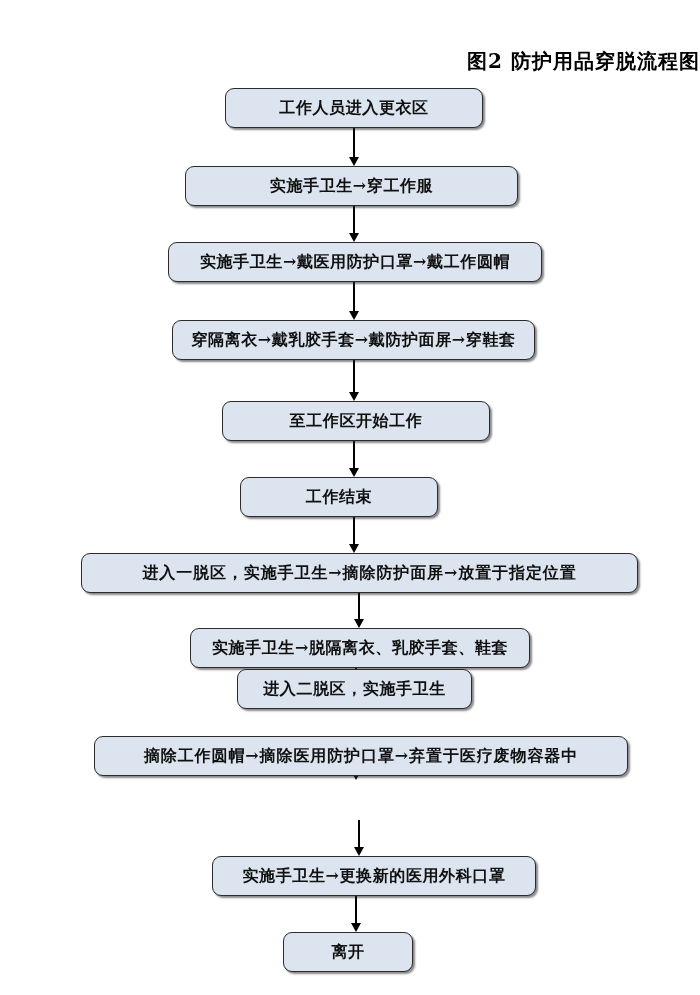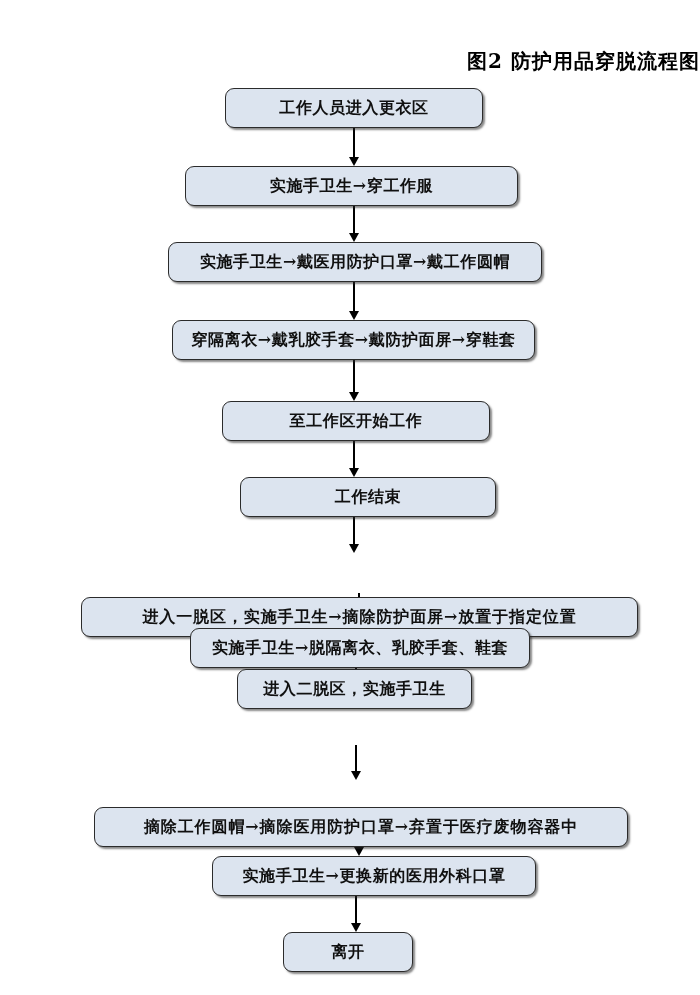--- a/index.html
+++ b/index.html
@@ -142,33 +142,33 @@
       </div>
       <div class="node" style="left: 168px; top: 242px; width: 374px; height: 40px; background: rgb(220, 228, 239); border-color: rgb(43, 43, 43);">
         <span class="node-label">实施手卫生→戴医用防护口罩→戴工作圆帽</span>
       </div>
       <div class="node" style="left: 172px; top: 320px; width: 363px; height: 40px; background: rgb(220, 228, 239); border-color: rgb(43, 43, 43);">
         <span class="node-label">穿隔离衣→戴乳胶手套→戴防护面屏→穿鞋套</span>
       </div>
       <div class="node" style="left: 222px; top: 401px; width: 268px; height: 40px; background: rgb(220, 228, 239); border-color: rgb(43, 43, 43);">
         <span class="node-label">至工作区开始工作</span>
       </div>
-      <div class="node" style="left: 240px; top: 477px; width: 256px; height: 40px; background: rgb(220, 228, 239); border-color: rgb(43, 43, 43);">
+      <div class="node" style="left: 240px; top: 477px; width: 198px; height: 40px; background: rgb(220, 228, 239); border-color: rgb(43, 43, 43);">
         <span class="node-label">工作结束</span>
       </div>
-      <div class="node wide" style="left: 81px; top: 553px; width: 557px; height: 40px; background: rgb(220, 228, 239); border-color: rgb(43, 43, 43); margin-top: 44px;">
+      <div class="node wide" style="left: 81px; top: 553px; width: 557px; height: 40px; background: rgb(220, 228, 239); border-color: rgb(43, 43, 43);">
         <span class="node-label">进入一脱区，实施手卫生→摘除防护面屏→放置于指定位置</span>
       </div>
       <div class="node" style="left: 190px; top: 628px; width: 340px; height: 40px; background: rgb(220, 228, 239); border-color: rgb(43, 43, 43);">
         <span class="node-label">实施手卫生→脱隔离衣、乳胶手套、鞋套</span>
       </div>
       <div class="node" style="left: 237px; top: 669px; width: 235px; height: 40px; background: rgb(220, 228, 239); border-color: rgb(43, 43, 43);">
         <span class="node-label">进入二脱区，实施手卫生</span>
       </div>
-      <div class="node wide" style="left: 94px; top: 807px; width: 534px; height: 40px; background: rgb(220, 228, 239); border-color: rgb(43, 43, 43); align-items: center;">
+      <div class="node wide" style="left: 94px; top: 736px; width: 534px; height: 40px; background: rgb(220, 228, 239); border-color: rgb(43, 43, 43); align-items: center;">
         <span class="node-label">摘除工作圆帽→摘除医用防护口罩→弃置于医疗废物容器中</span>
       </div>
       <div class="node" style="left: 212px; top: 856px; width: 324px; height: 40px; background: rgb(220, 228, 239); border-color: rgb(43, 43, 43); text-align: center;">
         <span class="node-label">实施手卫生→更换新的医用外科口罩</span>
       </div>
       <div class="node" style="left: 283px; top: 932px; width: 130px; height: 40px; background: rgb(220, 228, 239); border-color: rgb(43, 43, 43);">
         <span class="node-label">离开</span>
       </div>
     </div>
 

